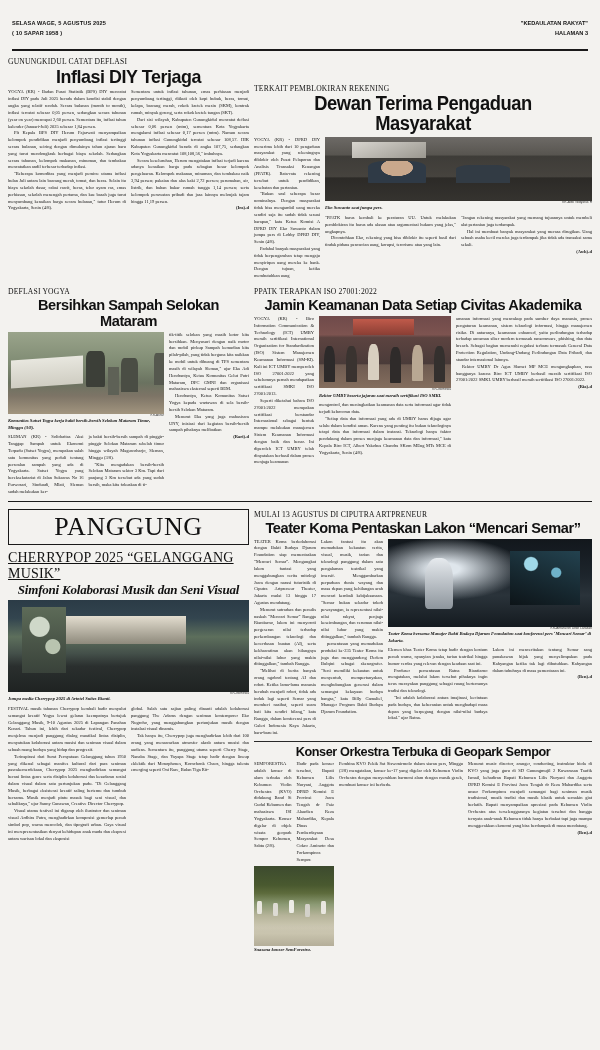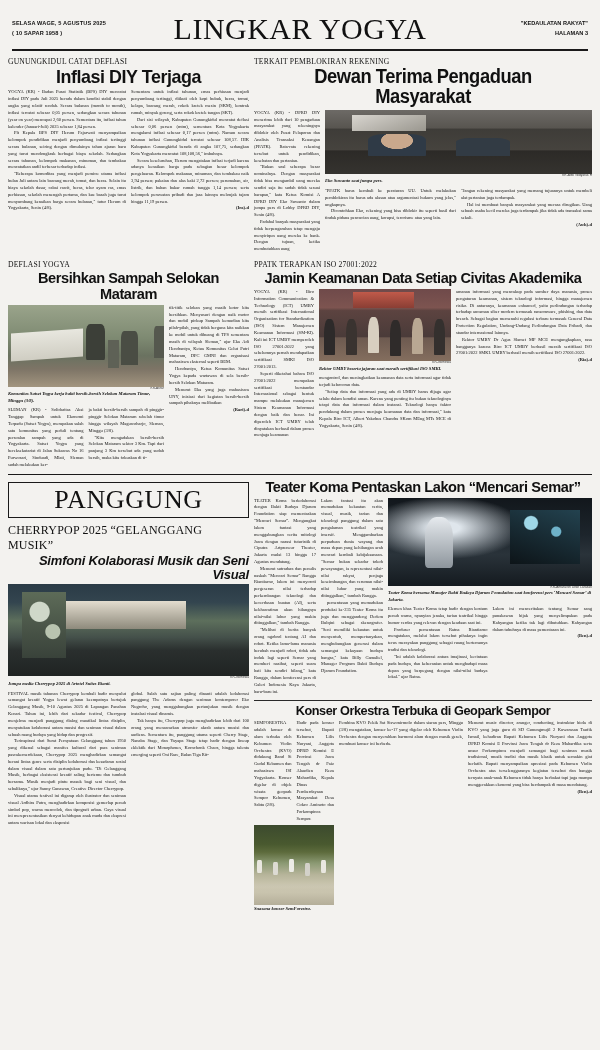--- a/index.html
+++ b/index.html
@@ -68,23 +68,23 @@
     letter-spacing: -.45px;
     margin: 0 0 3px 0;
     transform: scaleX(0.94);
   }
   .h-lg { font-size: 19px; }
   .h-xl { font-size: 19.5px; }
   .h-md { font-size: 15.5px; }
   .h-sm { font-size: 13.5px; }
 
   .headline-italic {
-    font-family: Liberation Sans, sans-serif;
+    font-family: Liberation Serif, serif;
     font-style: italic; font-weight: 700;
-    text-align: right; font-size: 13px;
+    text-align: center; font-size: 13px;
     line-height: 1.05; margin: 0 0 3px 0;
     letter-spacing: -.2px;
   }
 
   
   .body {
     font-size: 4.5px;
     line-height: 1.52;
     text-align: justify;
     hyphens: auto;
@@ -227,21 +227,20 @@
 </head>
 <body>
 
 <div id="page">
 
   <div class="masthead">
     <div class="mast-date">
       <div>SELASA WAGE, 5 AGUSTUS  2025</div>
       <div>( 10 SAPAR 1958 )</div>
     </div>
-    <div class="mast-title">LINGKAR YOGYA</div>
     <div class="mast-right">
       <div>"KEDAULATAN RAKYAT"</div>
       <div>HALAMAN 3</div>
     </div>
   </div>
   <div class="mast-rule"></div>
 
   <div class="cols" style="margin-top:2px;">
 
     <div style="flex:0 0 241px;">
@@ -255,21 +254,21 @@
         </div>
         <div class="col body">
           <p class="first">Sementara untuk inflasi tahunan, emas perhiasan menjadi penyumbang tertinggi, diikuti oleh kopi bubuk, beras, tomat, kelapa, bawang merah, rokok kretek mesin (SKM), kontrak rumah, minyak goreng, serta rokok kretek tangan (SKT).</p>
           <p>Dari sisi wilayah, Kabupaten Gunungkidul mencatat deflasi sebesar 0,06 persen (mtm), sementara Kota Yogyakarta mengalami inflasi sebesar 0,17 persen (mtm). Namun secara tahunan inflasi Gunungkidul tercatat sebesar 108,57. IHK Kabupaten Gunungkidul berada di angka 107,75, sedangkan Kota Yogyakarta mencatat 108,108,56," imbuhnya.</p>
           <p>Secara keseluruhan, Herum mengatakan inflasi terjadi karena adanya kenaikan harga pada sebagian besar kelompok pengeluaran. Kelompok makanan, minuman, dan tembakau naik 3,94 persen; pakaian dan alas kaki 2,72 persen; perumahan, air, listrik, dan bahan bakar rumah tangga 1,14 persen; serta kelompok perawatan pribadi dan jasa lainnya melonjak tajam hingga 11,19 persen.</p>
           <p style="text-align:right;text-indent:0;font-weight:700;">(Ira)-d</p>
         </div>
       </div>
     </div>
 
-    <div style="flex:1;min-width:0;">
+    <div style="flex:1;min-width:0;margin-top:27px;">
       <div class="kicker">TERKAIT PEMBLOKIRAN REKENING</div>
       <div class="headline h-xl">Dewan Terima Pengaduan Masyarakat</div>
       <div class="cols">
 
         <div style="flex:0 0 66px;" class="body">
           <p class="first">YOGYA (KR) - DPRD DIY menerima lebih dari 10 pengaduan masyarakat yang rekeningnya diblokir oleh Pusat Pelaporan dan Analisis Transaksi Keuangan (PPATK). Rata-rata rekening tersebut untuk pendidikan, kesehatan dan pertanian.</p>
           <p>"Bukan soal seberapa besar nominalnya. Dengan masyarakat tidak bisa mengambil uang mereka sendiri saja itu sudah tidak sesuai harapan," kata Ketua Komisi A DPRD DIY Eko Suwanto dalam jumpa pers di Lobby DPRD DIY, Senin (4/8).</p>
           <p>Padahal banyak masyarakat yang tidak berpengaruhan tetap mengaju menyiriqun uang mereka ke bank. Dengan tujuan, ketika membutuhkan uang</p>
         </div>
 
@@ -351,21 +350,21 @@
   <div class="rule-thick"></div>
 
   <div class="cols">
 
     <div style="flex:0 0 241px;">
       <div class="section-banner">
         <div class="txt">PANGGUNG</div>
       </div>
 
       <div>
-        <div class="kicker" style="font-size:12px;">CHERRYPOP 2025 “GELANGGANG MUSIK”</div>
+        <div class="kicker" style="font-size:14px;text-decoration:underline;">CHERRYPOP 2025 “GELANGGANG MUSIK”</div>
         <div class="headline-italic">Simfoni Kolaborasi Musik dan Seni Visual</div>
         <div class="photo ph-stage" style="height:92px;"></div>
         <div class="credit-below">KR-Istimewa</div>
         <div class="caption">Jumpa media Cherrypop 2025 di Artotel Suites Bianti.</div>
         <div class="cols">
           <div class="col body">
             <p class="first">FESTIVAL musik tahunan Cherrypop kembali hadir menyulut semangat kreatif Yogya lewat gelaran keempatnya bertajuk Gelanggang Musik, 9-10 Agustus 2025 di Lapangan Panahan Kenari. Tahun ini, lebih dari sekadar festival, Cherrypop menjelma menjadi panggung dialog muatikal lintas disiplin, menyatukan kolaborasi antara musisi dan seniman visual dalam sebuah ruang budaya yang hidup dan progresif.</p>
             <p>Terinspirasi dari Surat Pernyataan Gelanggang tahun 1950 yang dikenal sebagai manifes kultural dari para seniman pascakemerdekaan, Cherrypop 2025 menghadirkan semangat berani lintas genre serta disiplin kolaborasi dan kesadaran sosial dalam visual dalam satu pertunjukan padu. "Di Gelanggang Musik, berbagai eksistensi kreatif saling bertemu dan tumbuh bersama. Musik menjadi pintu masuk bagi seni visual, dan sebaliknya," ujar Sanny Gunawan, Creative Director Cherrypop.</p>
             <p>Visual utama festival ini digarap oleh ilustrator dan seniman visual Ardhira Putra, menghadirkan komposisi gemerlap penuh simbol pop, warna mencolok, dan tipografi urban. Gaya visual ini merepresentasikan denyut kehidupan anak muda dan ekspresi antara warisan lokal dan eksposisi</p>
           </div>
@@ -373,20 +372,21 @@
             <p class="first">global. Salah satu sajian paling dinanti adalah kolaborasi panggung The Adams dengan seniman kontemporer Eko Nugroho, yang menggabungkan pertunjukan musik dengan instalasi visual dinamis.</p>
             <p>Tak hanya itu, Cherrypop juga menghadirkan lebih dari 100 orang yang menawarkan atmosfer akrab antara musisi dan audiens. Sementara itu, panggung utama seperti Cherry Stage, Nanaba Stage, dan Yayapa Stage tetap hadir dengan lineup eklektik dari Monophones, Kornchonk Chaos, hingga talenta emerging seperti Oni Rare, Bulan Tiga Rit-</p>
           </div>
         </div>
       </div>
     </div>
 
     <div style="flex:1;min-width:0;">
 
       <div>
+        <div class="kicker">MULAI 13 AGUSTUS DI CIPUTRA ARTPRENEUR</div>
         <div class="headline h-md">Teater Koma Pentaskan Lakon “Mencari Semar”</div>
         <div class="cols">
           <div style="flex:0 0 62px;" class="body">
             <p class="first">TEATER Koma berkolaborasi dengan Bakti Budaya Djarum Foundation siap mementaskan “Mencari Semar”. Mengungkat lakon fantasi yang menggabungkan cerita mitologi Jawa dengan narasi futuristik di Ciputra Artpreneur Theater, Jakarta mulai 13 hingga 17 Agustus mendatang.</p>
             <p>Menurut sutradara dan penulis naskah “Mencari Semar” Rangga Riantiarno, lakon ini menyoroti pergeseran nilai terhadap perkembangan teknologi dan kecerdasan buatan (AI), serta kekhawatiran akan hilangnya nilai-nilai luhur yang makin ditinggalkan," tambah Rangga.</p>
             <p>"Melihat di berita banyak orang ngobrol tentang AI dan robot. Ketika lama-lama manusia berubah menjadi robot, tidak ada induk lagi seperti Semar yang memberi nasihat, seperti suara hati kita sendiri hilang," kata Rangga, dalam konferensi pers di Galeri Indonesia Kaya Jakarta, baru-baru ini.</p>
           </div>
           <div style="flex:0 0 62px;" class="body">
             <p class="first">Lakon fantasi itu akan memadukan kekuatan cerita, visual, musik, tarian dan teknologi panggung dalam satu pengalaman teatrikal yang imersif. Menggambarkan perpaduan dunia wayang dan masa depan yang kehilangan arah mencari kembali kebijaksanaan. "Semar bukan sekadar tokoh pewayangan, ia representasi nilai-nilai rakyat, penjaga keseimbangan, dan ceruman nilai-nilai luhur yang makin ditinggalkan," tambah Rangga.</p>
             <p>pementasan yang memadukan produksi ke-235 Teater Koma itu juga dan menggandeng Dedem Bulqini sebagai skenografer. "Seni memiliki kekuatan untuk menyentuh, mempertanyakan, menghubungkan generasi dalam semangat kekayaan budaya bangsa," kata Billy Gamaliel, Manager Program Bakti Budaya Djarum Foundation.</p>

